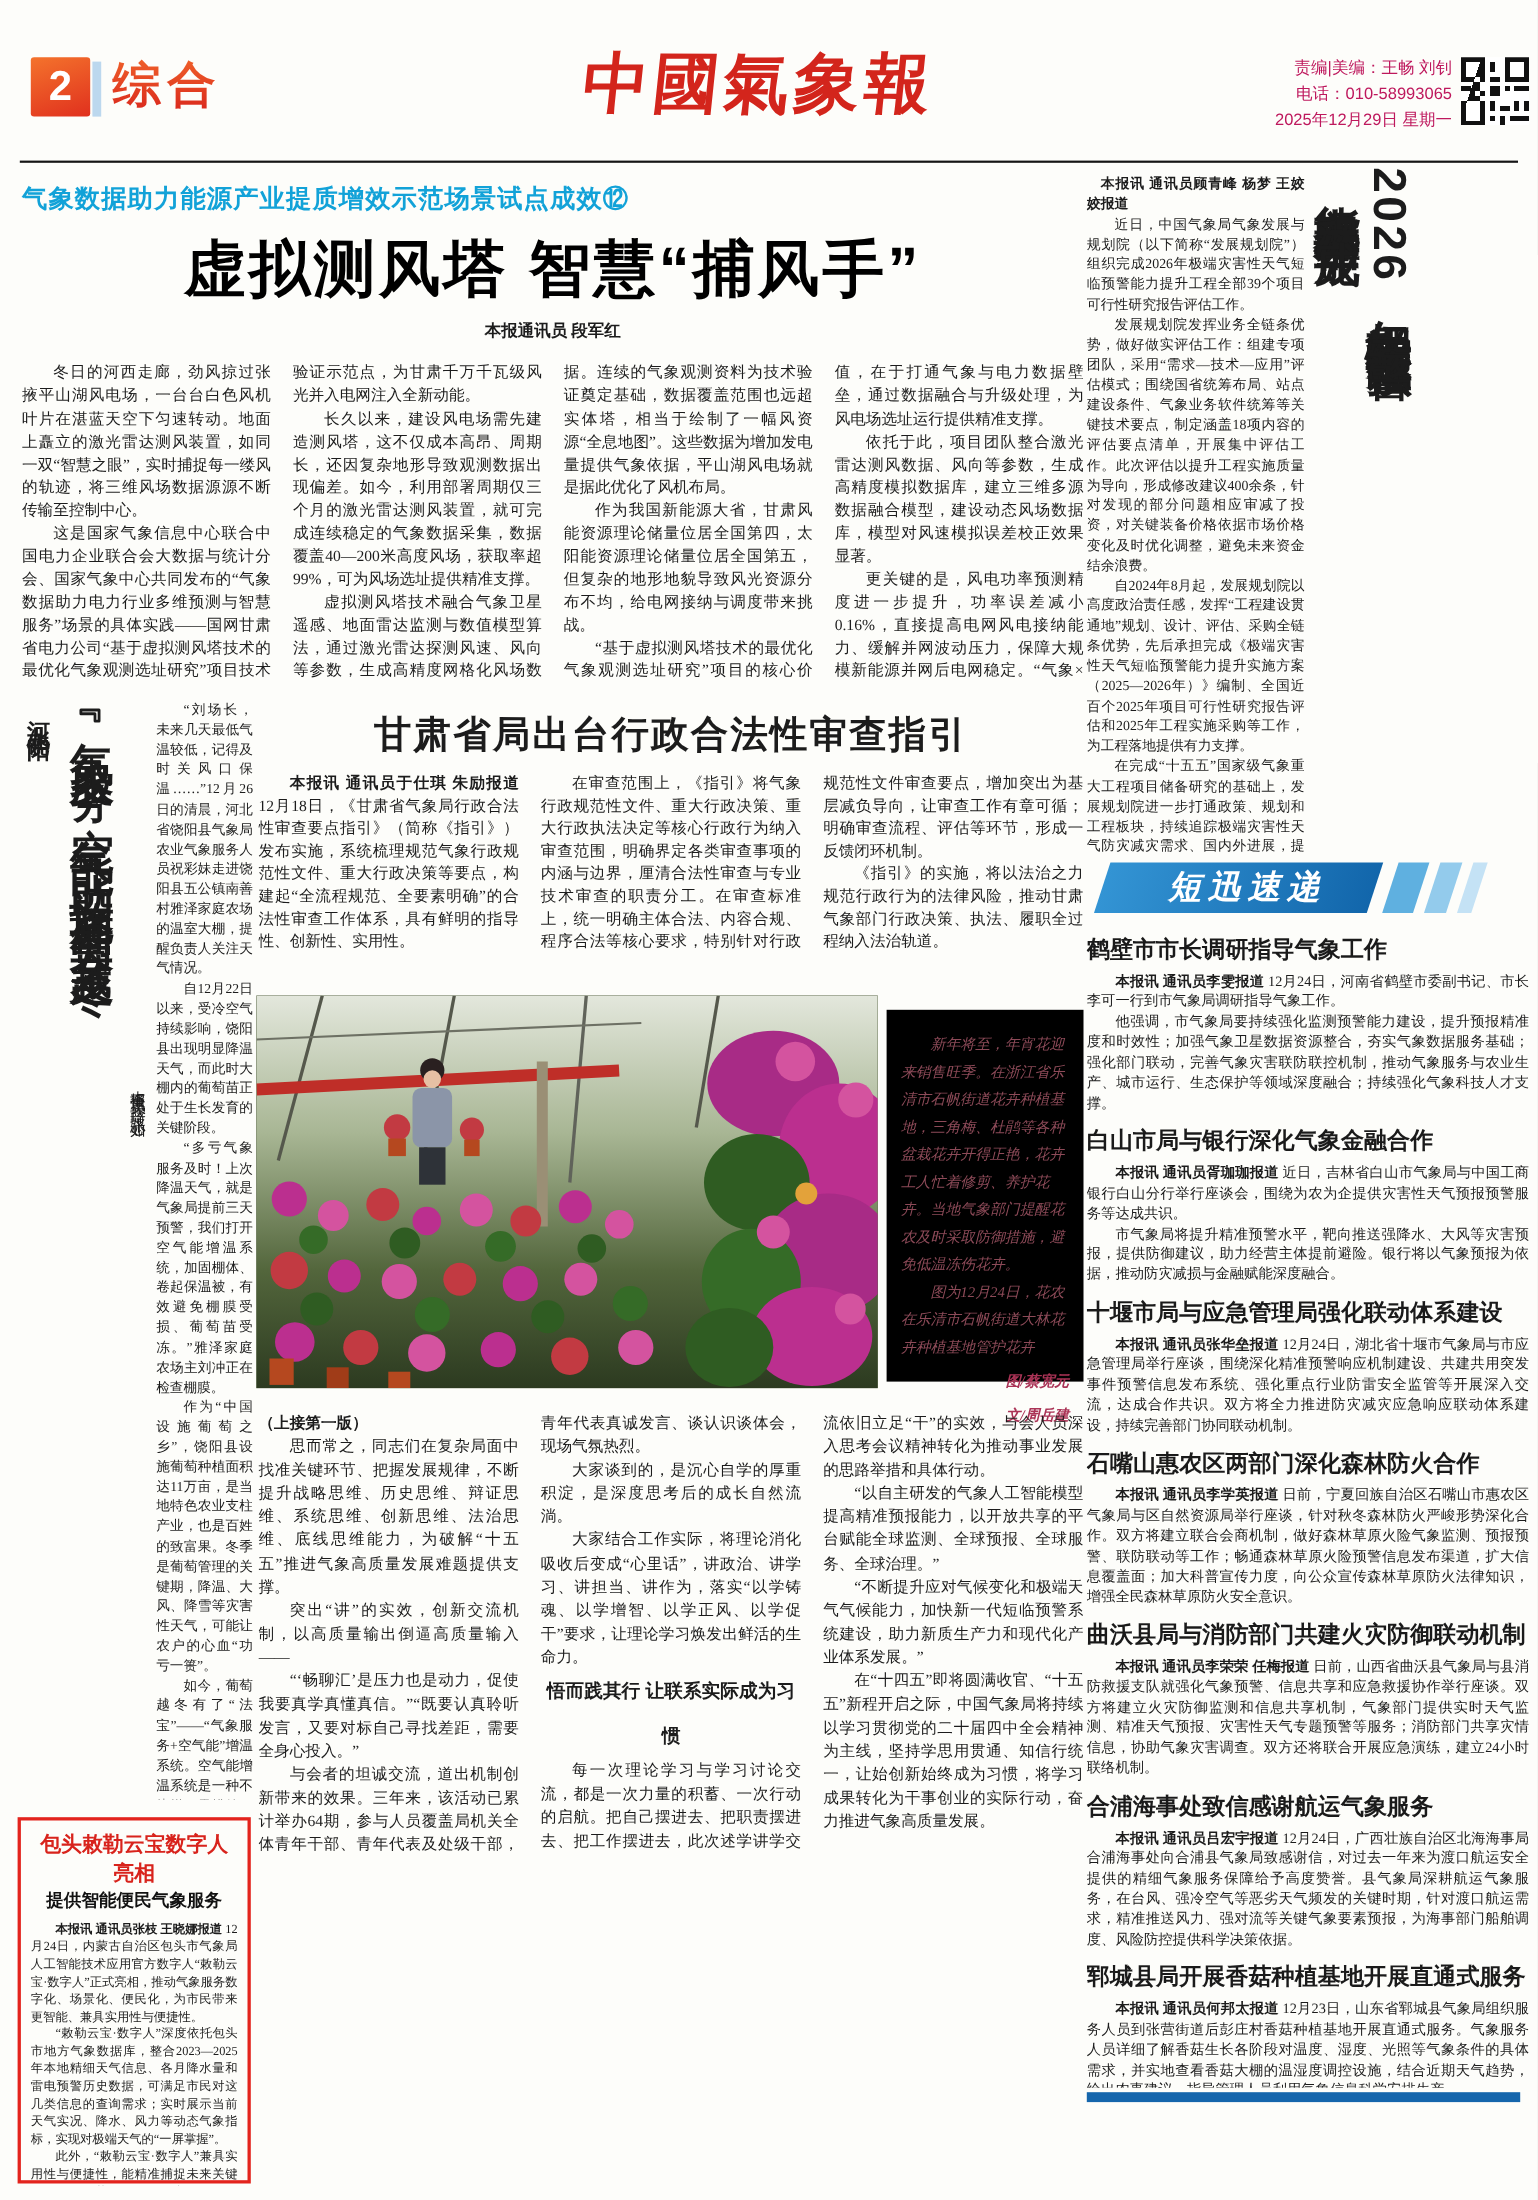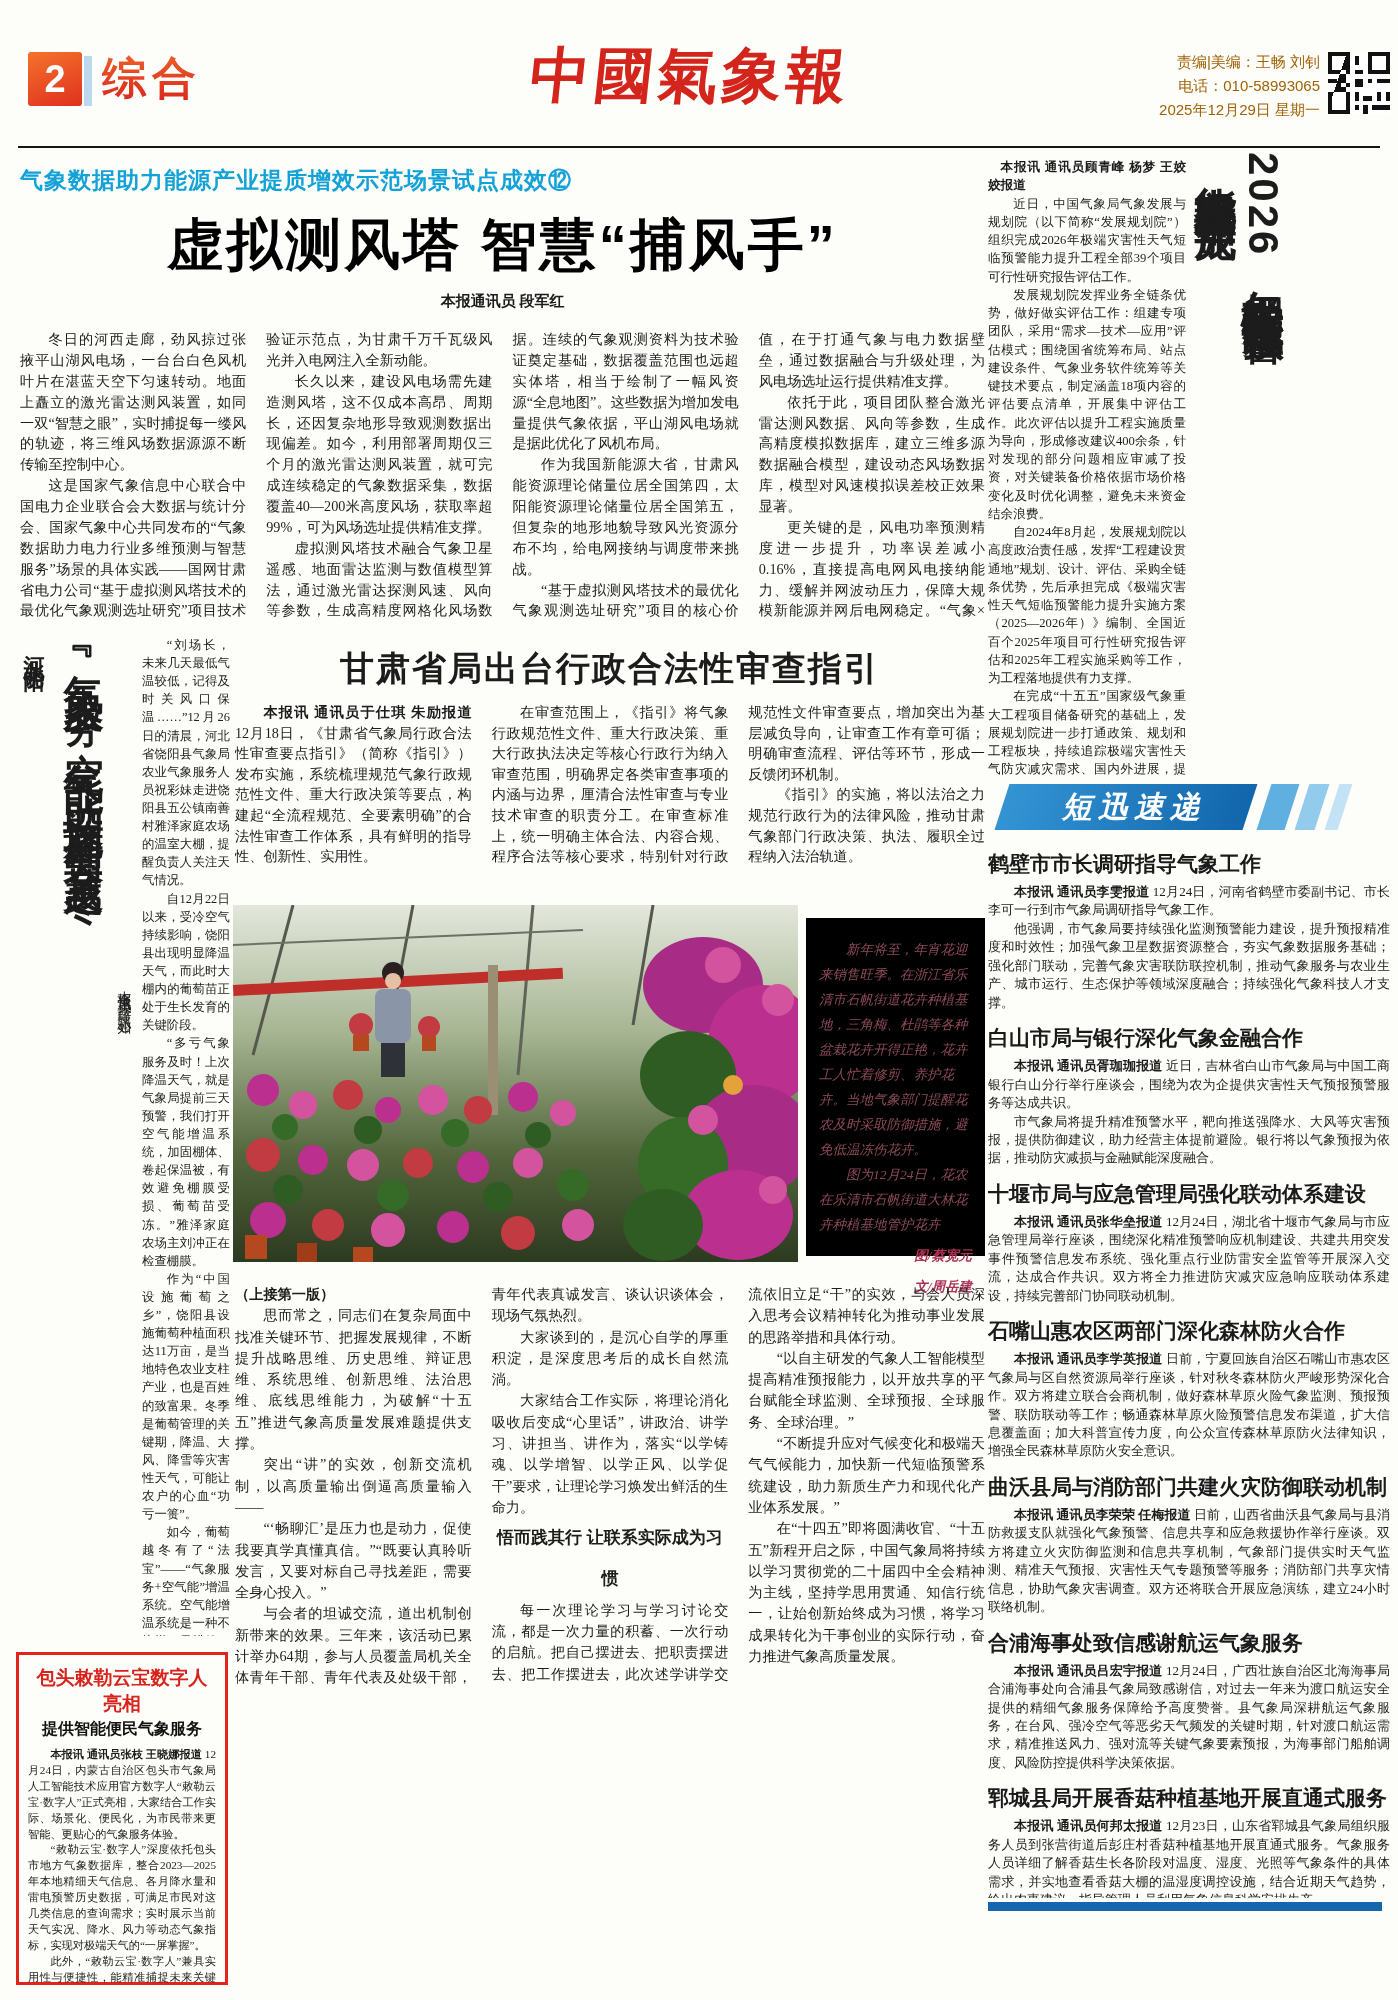--- a/index.html
+++ b/index.html
@@ -11,21 +11,21 @@
   
   .hdr-badge{position:absolute;left:28px;top:52px;width:54px;height:54px;
      background:linear-gradient(160deg,#f4732c,#e0301e);color:#fff;font:bold 38px/54px "Liberation Sans",sans-serif;
      text-align:center;border-radius:3px;}
   .hdr-badge-shadow{position:absolute;left:84px;top:56px;width:8px;height:50px;background:#bcd8ee;}
   .hdr-section{position:absolute;left:102px;top:50px;font:bold 44px/56px "Liberation Sans",sans-serif;
      background:linear-gradient(180deg,#f0632a,#d8231c);-webkit-background-clip:text;background-clip:text;color:transparent;letter-spacing:6px;}
   .masthead{position:absolute;left:440px;top:36px;width:500px;text-align:center;
      font:bold 60px/80px "Liberation Serif",serif;color:#d3251c;transform:skewX(-6deg);letter-spacing:4px;}
   .hdr-info{position:absolute;right:78px;top:50px;text-align:right;
-     font:15px/24px "Liberation Sans",sans-serif;color:#a16207;}
+     font:15px/24px "Liberation Sans",sans-serif;color:#be185d;}
   .qr{position:absolute;right:8px;top:52px;width:62px;height:62px;}
   .hdr-rule{position:absolute;left:18px;top:146px;width:1362px;height:2px;background:#151515;}
   
   .main-story{position:absolute;left:20px;top:165px;width:965px;}
   .kicker{font:bold 23px/30px "Liberation Sans",sans-serif;color:#12a2d8;letter-spacing:1px;}
   .main-headline{margin-top:18px;text-align:center;font:900 56px/64px "Liberation Sans",sans-serif;color:#000;letter-spacing:3px;}
   .main-byline{margin-top:14px;text-align:center;font:bold 15px/20px "Liberation Serif",serif;}
   .main-body{margin-top:18px;height:298px;column-count:4;column-gap:20px;font-size:14.2px;line-height:1.47;overflow:hidden;}
   
   .gansu{position:absolute;left:235px;top:648px;width:750px;}
@@ -221,21 +221,21 @@
         <p>“多亏气象服务及时！上次降温天气，就是气象局提前三天预警，我们打开空气能增温系统，加固棚体、卷起保温被，有效避免棚膜受损、葡萄苗受冻。”雅泽家庭农场主刘冲正在检查棚膜。</p>
         <p>作为“中国设施葡萄之乡”，饶阳县设施葡萄种植面积达11万亩，是当地特色农业支柱产业，也是百姓的致富果。冬季是葡萄管理的关键期，降温、大风、降雪等灾害性天气，可能让农户的心血“功亏一篑”。</p>
         <p>如今，葡萄越冬有了“法宝”——“气象服务+空气能”增温系统。空气能增温系统是一种不烧煤、零排放、靠吸收空气中热能增温的绿色设备，气象部门的贴心服务，则为农户适时启动设备、加固棚体提供精准指引。</p>
       </div>
   </div>
 
   <div class="baotou">
     <div class="baotou-title">包头敕勒云宝数字人亮相</div>
     <div class="baotou-sub">提供智能便民气象服务</div>
     <div class="baotou-body">
-      <p><b>本报讯 通讯员张枝 王晓娜报道</b><span> 12月24日，内蒙古自治区包头市气象局人工智能技术应用官方数字人“敕勒云宝·数字人”正式亮相，大家结合工作实际、场景化、便民化，为市民带来更智能、更贴心的气象服务体验。</span></p>
+      <p><b>本报讯 通讯员张枝 王晓娜报道</b><span> 12月24日，内蒙古自治区包头市气象局人工智能技术应用官方数字人“敕勒云宝·数字人”正式亮相，推动气象服务数字化、场景化、便民化，为市民带来更智能、兼具实用性与便捷性。</span></p>
       <p>“敕勒云宝·数字人”深度依托包头市地方气象数据库，整合2023—2025年本地精细天气信息、各月降水量和雷电预警历史数据，可满足市民对这几类信息的查询需求；实时展示当前天气实况、降水、风力等动态气象指标，实现对极端天气的“一屏掌握”。</p>
       <p>此外，“敕勒云宝·数字人”兼具实用性与便捷性，能精准捕捉未来关键天气气象趋势预报，助力市民科学规划出行；搭载智能语音交互系统，市民可通过语音提问，快速获取所需气象信息。</p>
     </div>
   </div>
 
   <div class="cont jus">
       <p class="lead-label">（上接第一版）</p>
       <p>思而常之，同志们在复杂局面中找准关键环节、把握发展规律，不断提升战略思维、历史思维、辩证思维、系统思维、创新思维、法治思维、底线思维能力，为破解“十五五”推进气象高质量发展难题提供支撑。</p>
       <p>突出“讲”的实效，创新交流机制，以高质量输出倒逼高质量输入——</p>
       <p>“‘畅聊汇’是压力也是动力，促使我要真学真懂真信。”“既要认真聆听发言，又要对标自己寻找差距，需要全身心投入。”</p>

